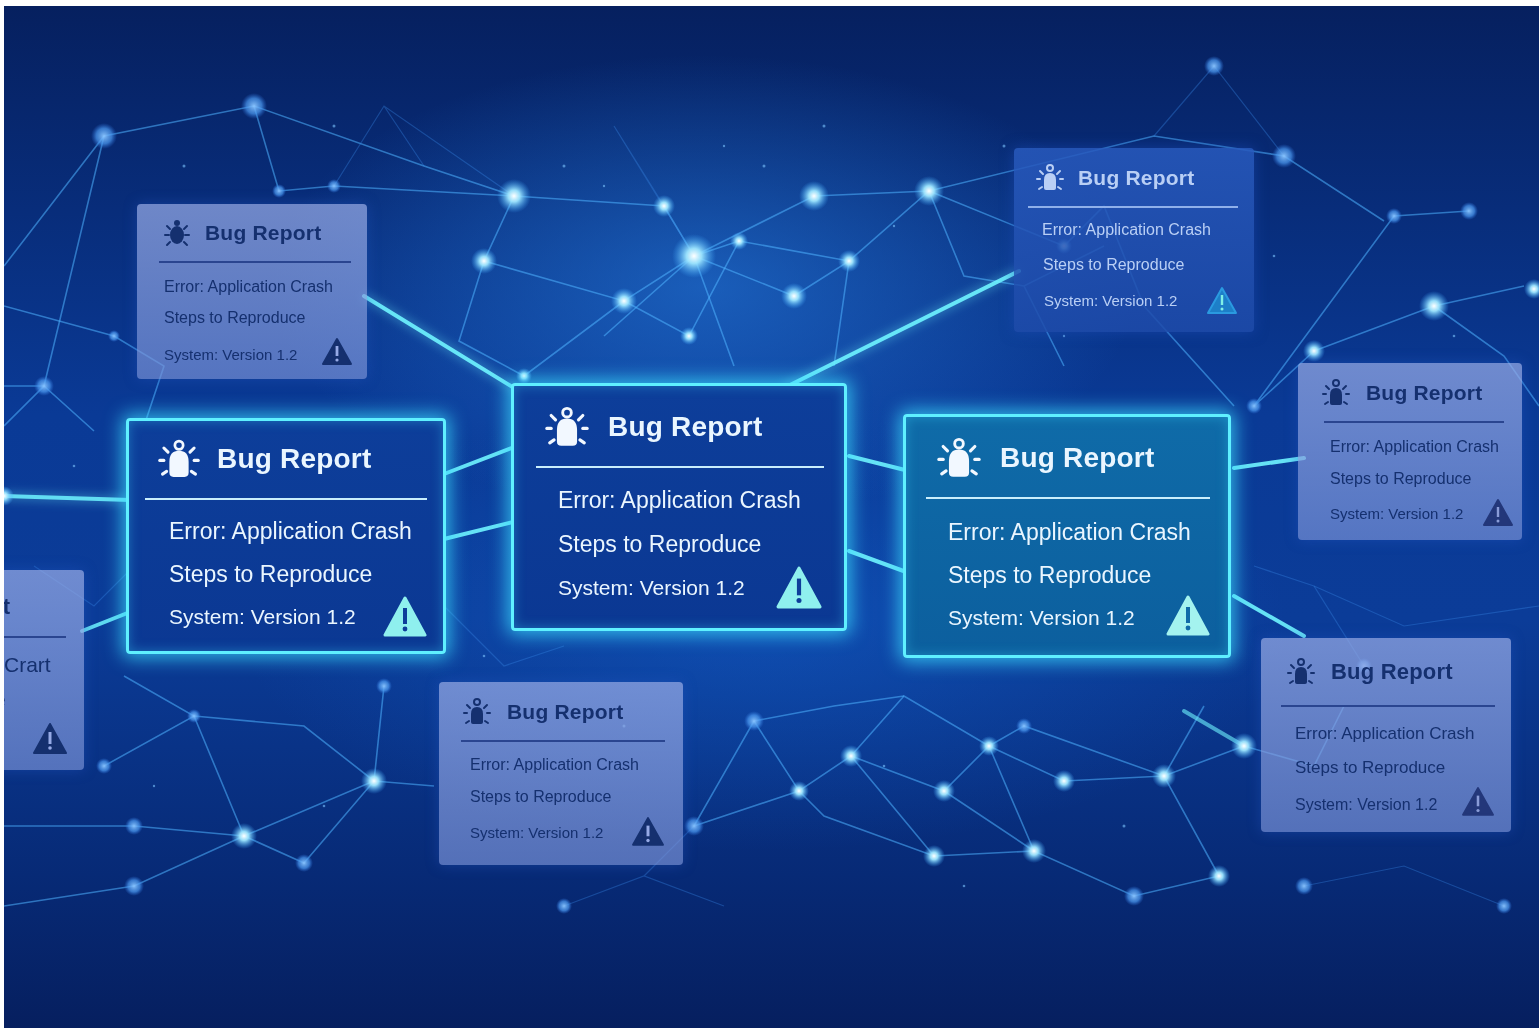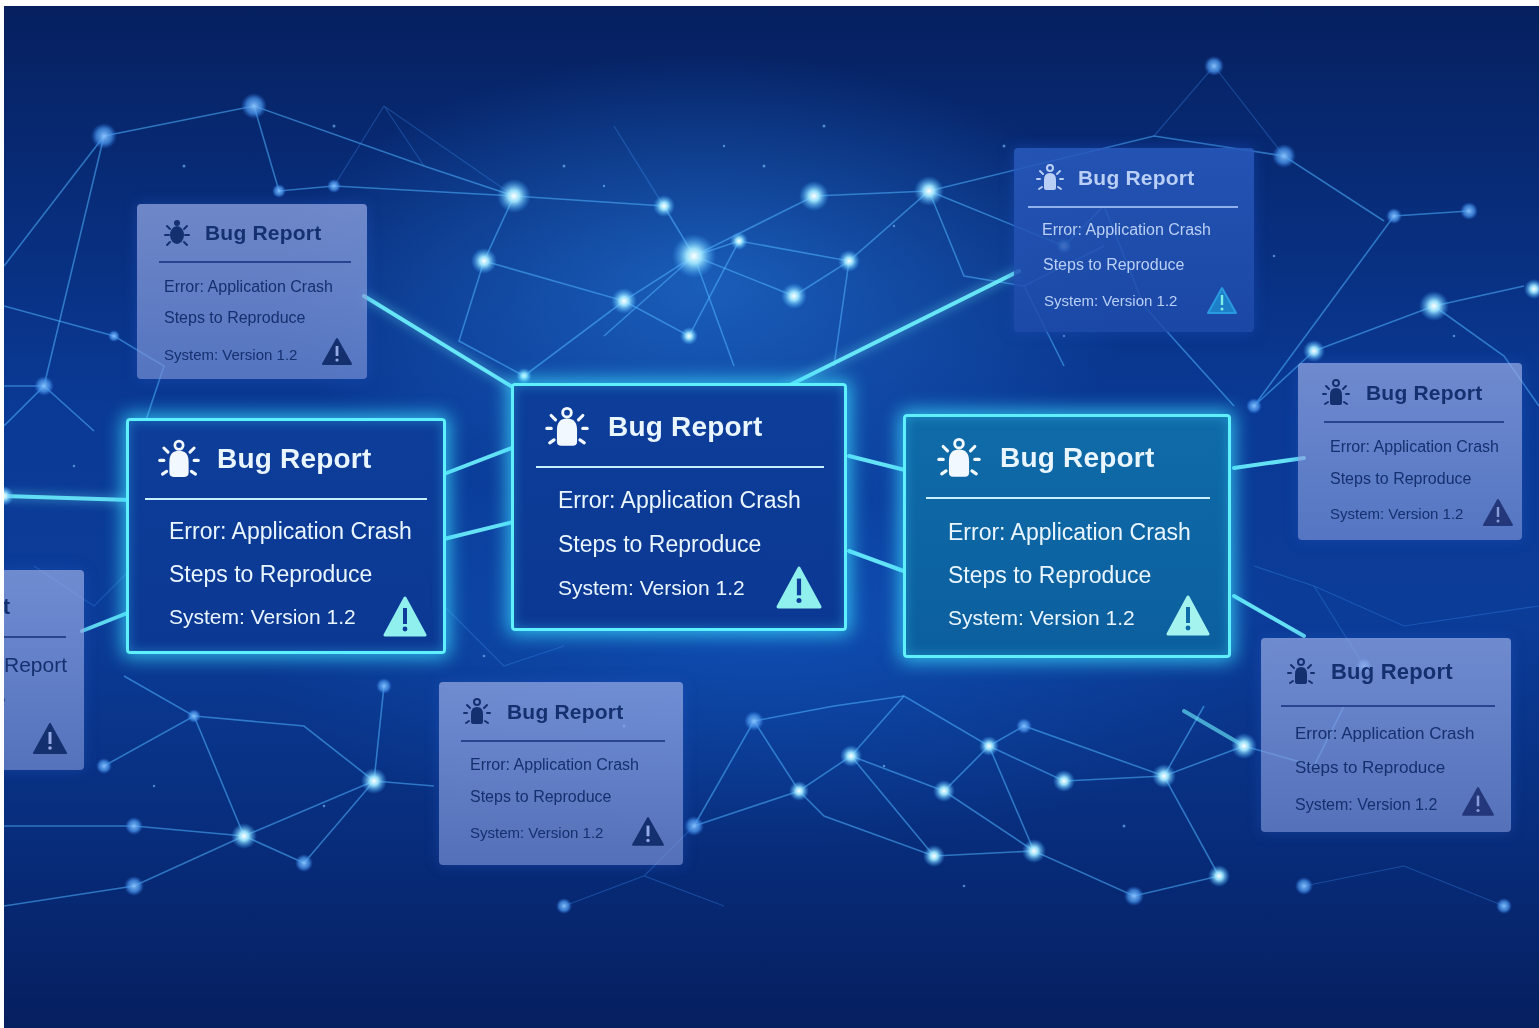--- a/index.html
+++ b/index.html
@@ -210,21 +210,21 @@
         <circle cx="1215" cy="870" r="11"></circle>
         <circle cx="1240" cy="740" r="13"></circle>
       <circle cx="0" cy="490" r="10"></circle>
         <circle cx="1530" cy="283" r="10"></circle>
     </g>
   </svg>
 
   <div class="card dim" style="left:-10px; top:564px; width:90px; height:200px;">
     <div class="line title" style="position:absolute; left:0; top:24px; font-size:22px;">rt</div>
     <div class="rule" style="position:absolute; left:0; top:66px; width:72px;"></div>
-    <div class="line" style="position:absolute; left:10px; top:83px; font-size:21px;">Report</div>
+    <div class="line" style="position:absolute; left:10px; top:83px; font-size:21px;">Crart</div>
     <div class="line" style="position:absolute; left:0; top:118px; font-size:21px;">e</div>
     <svg class="warn" style="left:38px; top:152px;" width="36" height="34" viewBox="0 0 36 34">
       <path d="M18 2 L34 31 L2 31 Z" fill="#15306f" stroke="#15306f" stroke-width="2" stroke-linejoin="round"></path>
       <rect x="16.5" y="10" width="3" height="12" fill="#96aae6"></rect>
         <circle cx="18" cy="26" r="1.8" fill="#96aae6"></circle>
     </svg>
   </div>
 
   <div class="card dim" style="left:133px; top:198px; width:230px; height:175px;">
     <div class="hdr" style="position:absolute; left:24px; top:14px;">

